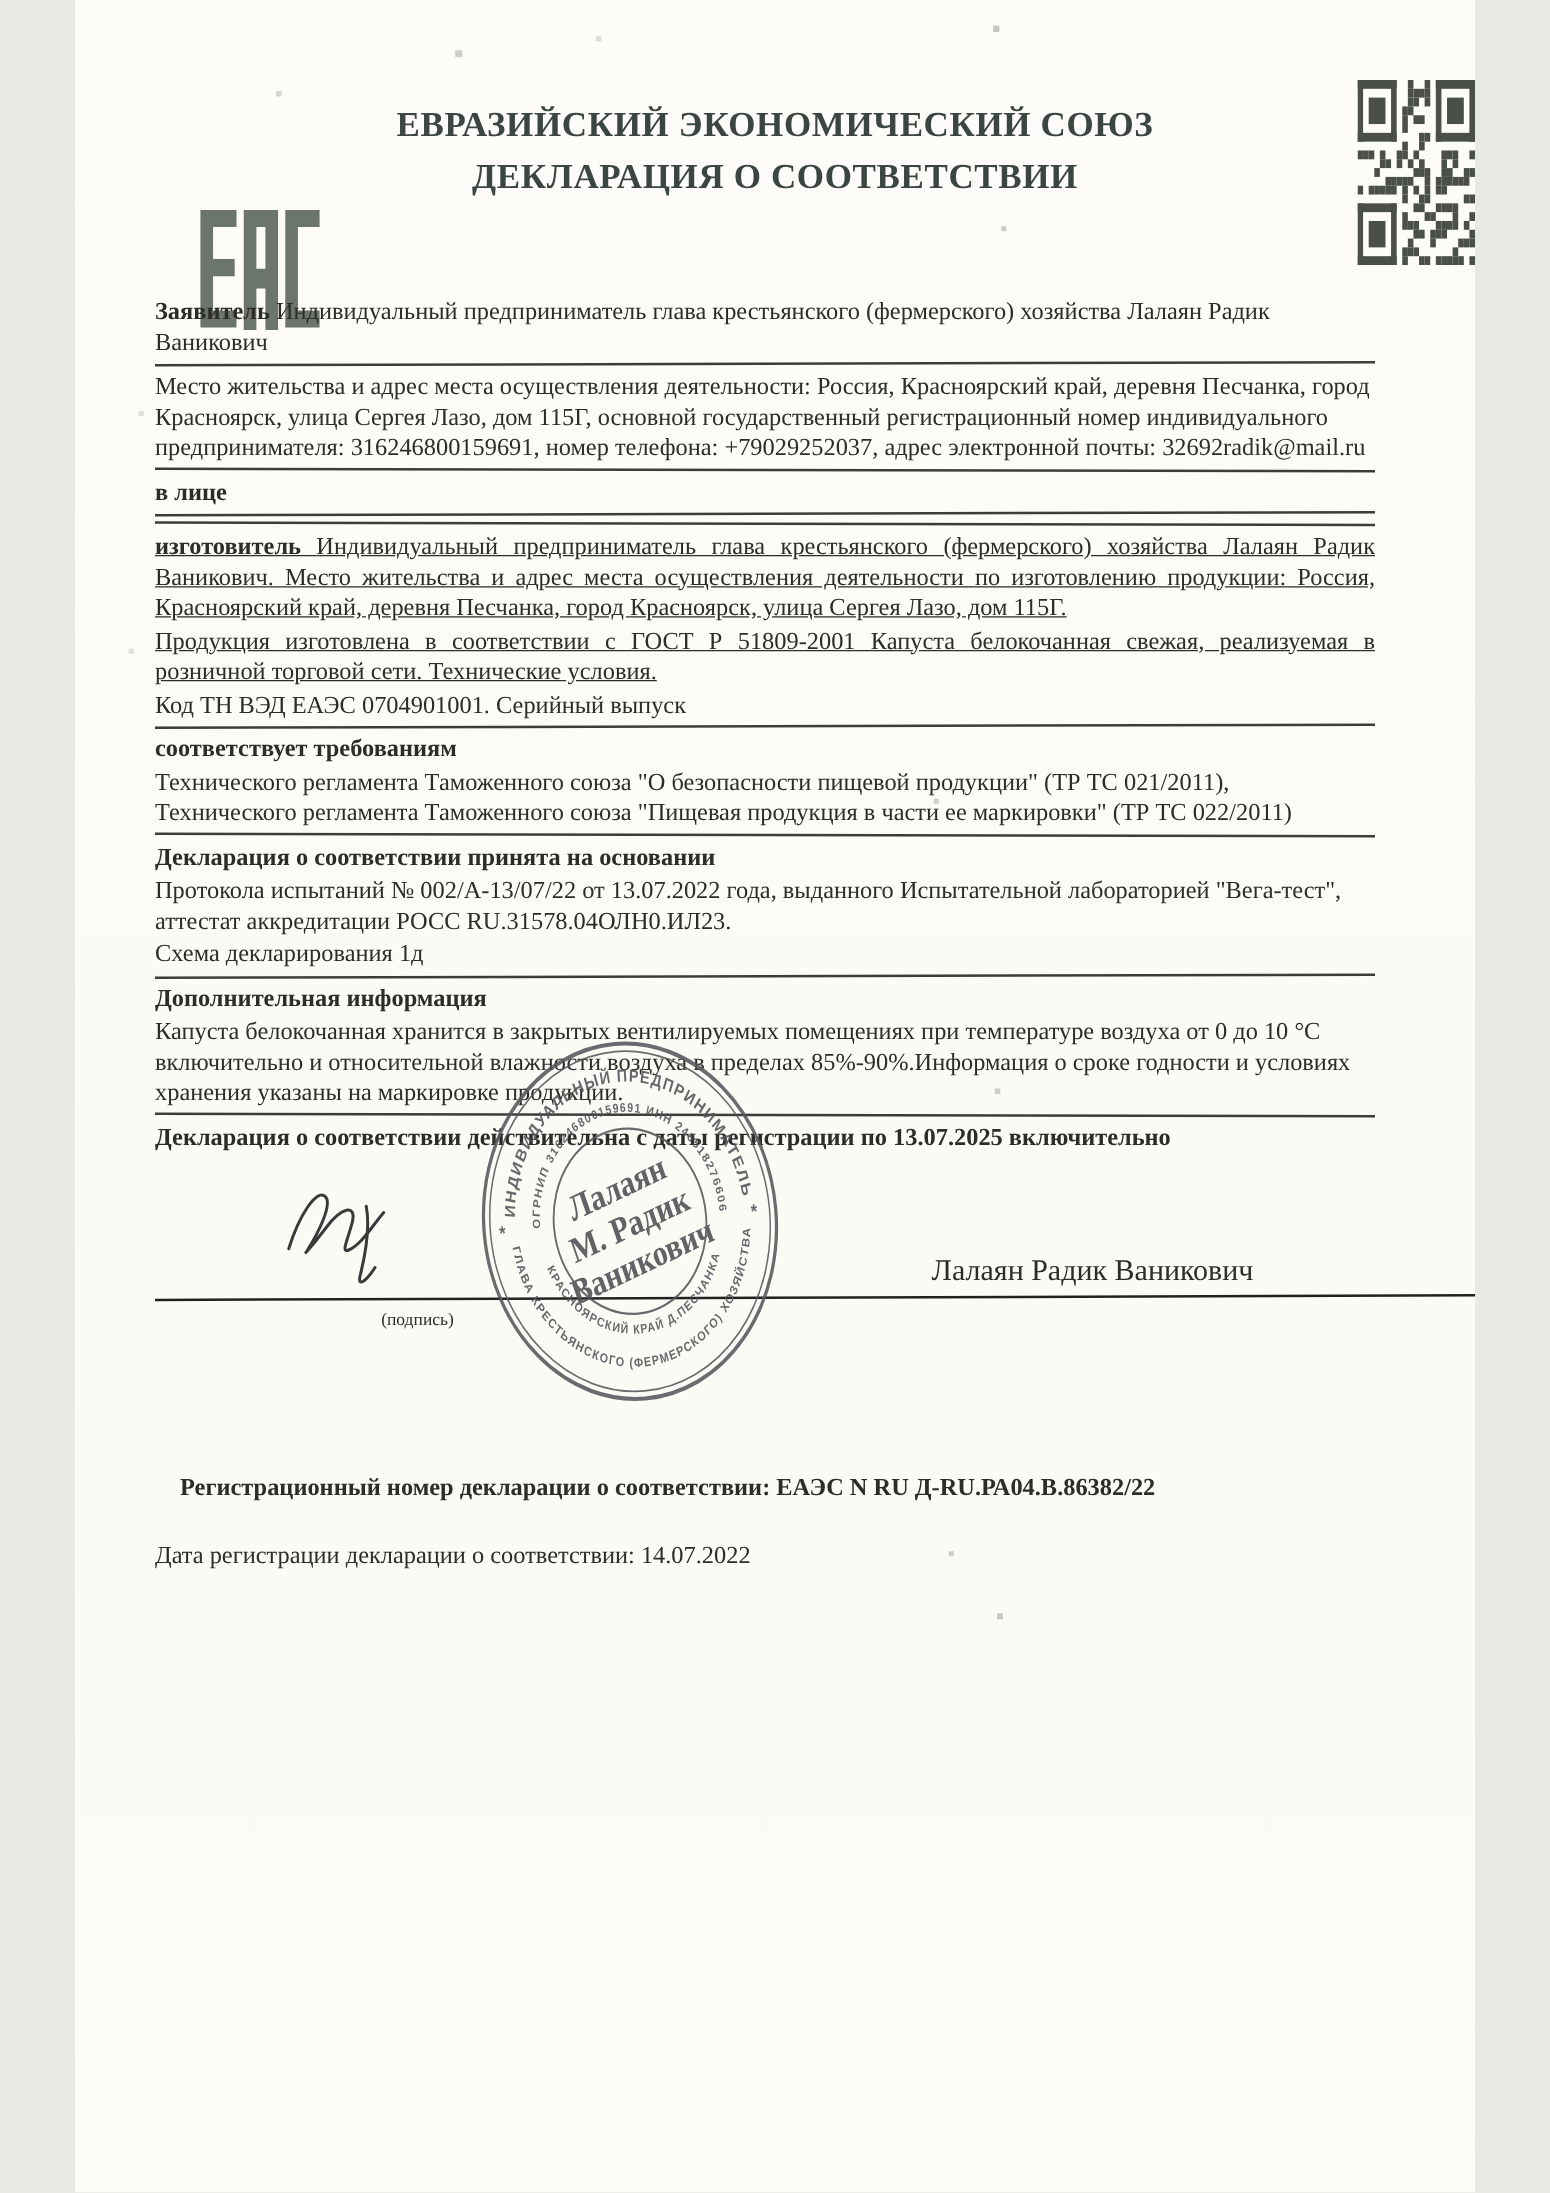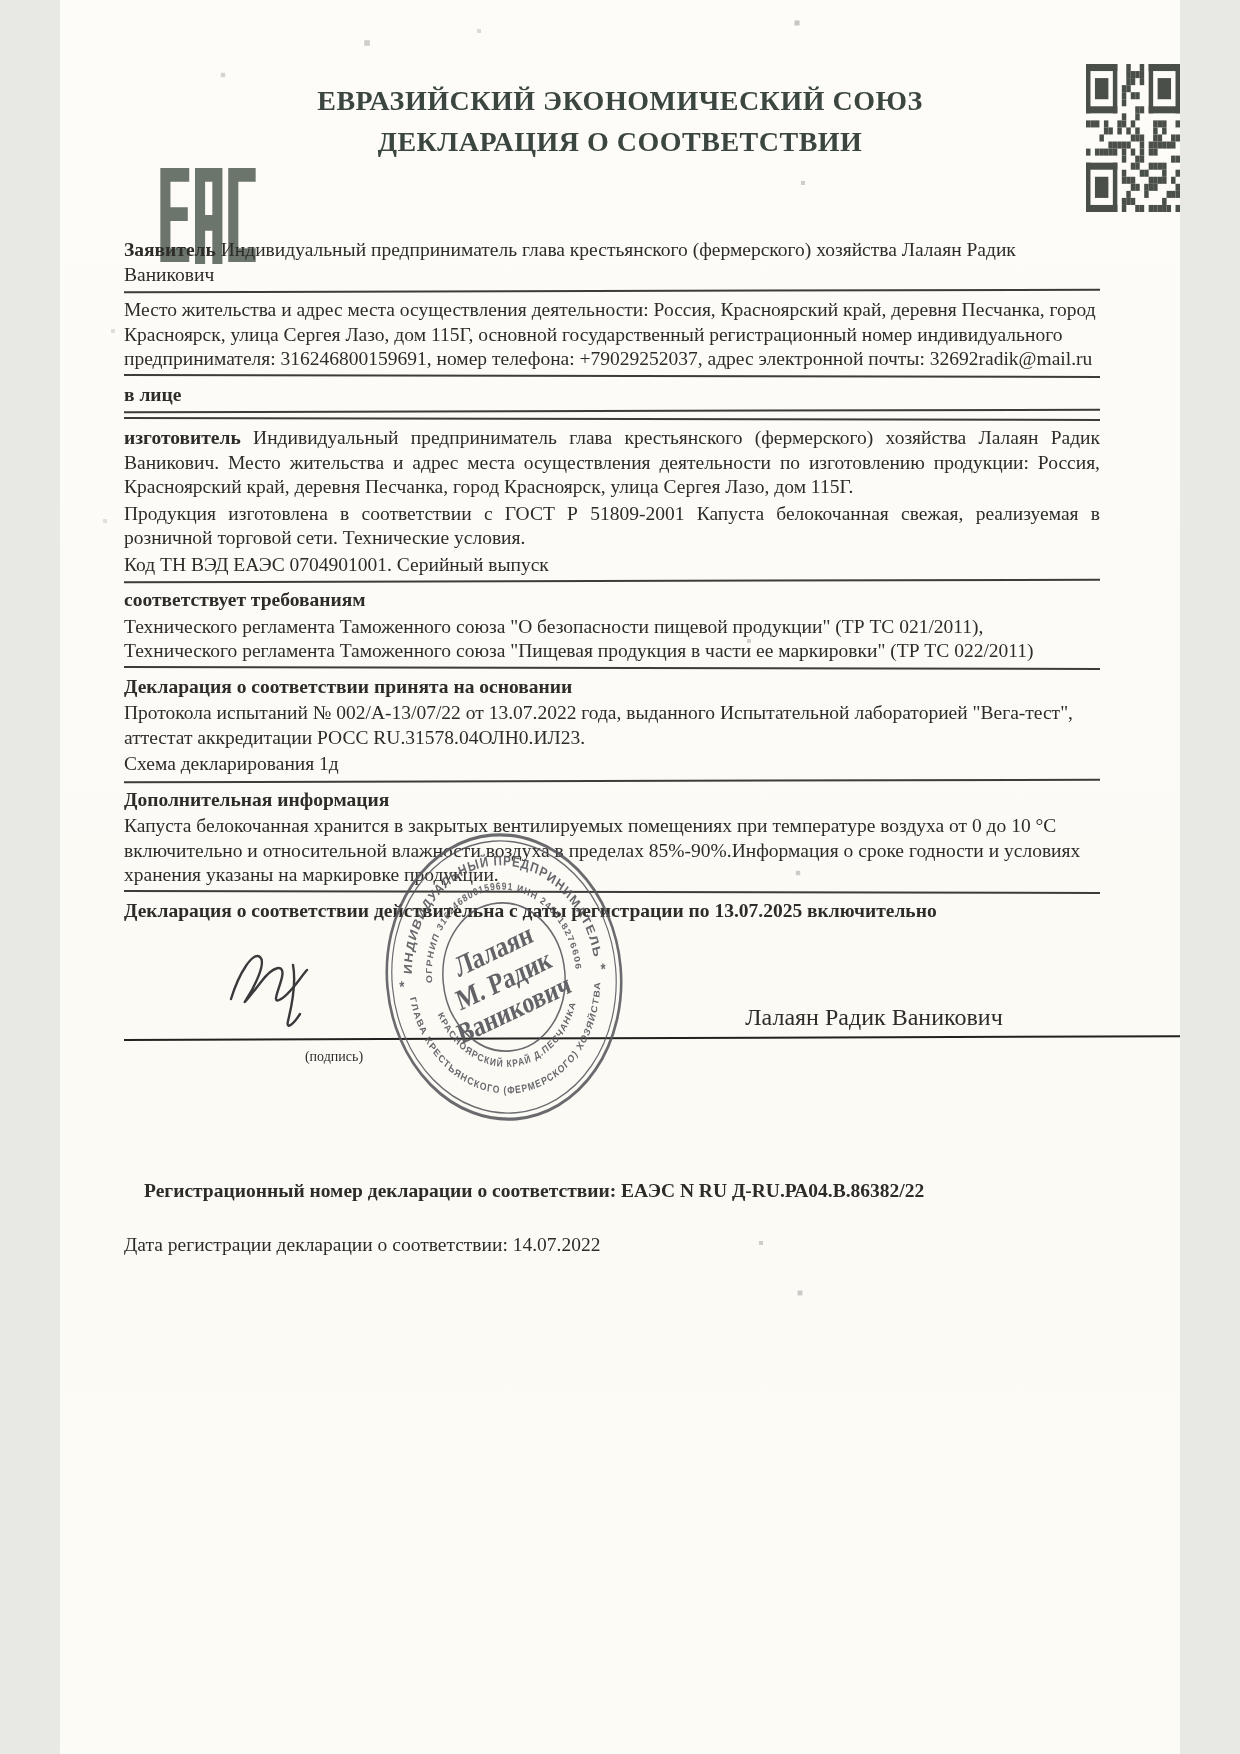--- a/index.html
+++ b/index.html
@@ -5,21 +5,21 @@
   html,body{margin:0;padding:0;background:#e8e8e4;}
   .page{position:relative;width:1120px;height:1754px;margin:0 auto;
         background:linear-gradient(180deg,#fdfcf8 0%,#fbfaf5 60%,#fcfbf6 100%);
         overflow:hidden;font-family:"Liberation Serif",serif;color:#2d2c29;}
   .title-block{position:absolute;left:205px;top:80px;width:710px;text-align:center;
         font-weight:bold;font-size:28px;line-height:41px;color:#3a463f;letter-spacing:.5px;}
   .eac-logo{position:absolute;left:96px;top:166px;width:104px;height:100px;}
   .qr{position:absolute;left:1026px;top:64px;width:94px;height:148px;}
   .content{position:absolute;left:64px;top:238px;width:976px;font-size:19.5px;line-height:24.5px;}
   .para{margin:0 0 2px 0;}
-  .just{text-align:justify;}
+  .just{text-align:justify;text-decoration:underline;}
   .b{font-weight:bold;}
   .rule{height:2px;background:#22211f;margin:3px 0 6px 0;opacity:.88;}
   .rule.tilt1{transform:rotate(-.15deg);}
   .rule.tilt2{transform:rotate(.12deg);}
   .sig-area{position:relative;height:192px;margin-top:10px;}
   .sig-svg{position:absolute;left:95px;top:4px;width:190px;height:96px;}
   .sig-line{position:absolute;left:0;top:104px;width:1122px;height:2px;background:#22211f;transform:rotate(-.2deg);}
   .sig-caption{position:absolute;left:70px;top:112px;width:280px;text-align:center;font-size:14px;}
   .fio-name{position:absolute;left:520px;top:72px;width:460px;text-align:center;font-size:24px;}
   .fio-caption{position:absolute;left:540px;top:112px;width:420px;text-align:center;font-size:19px;}

